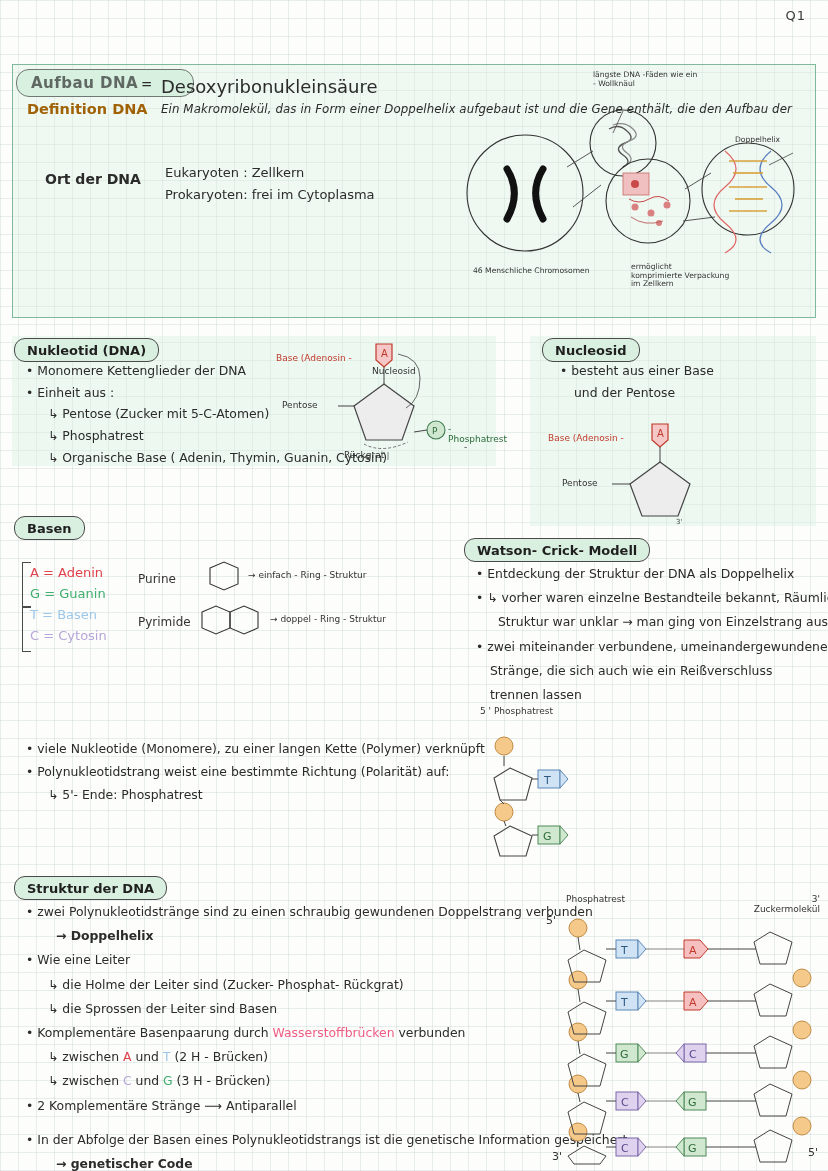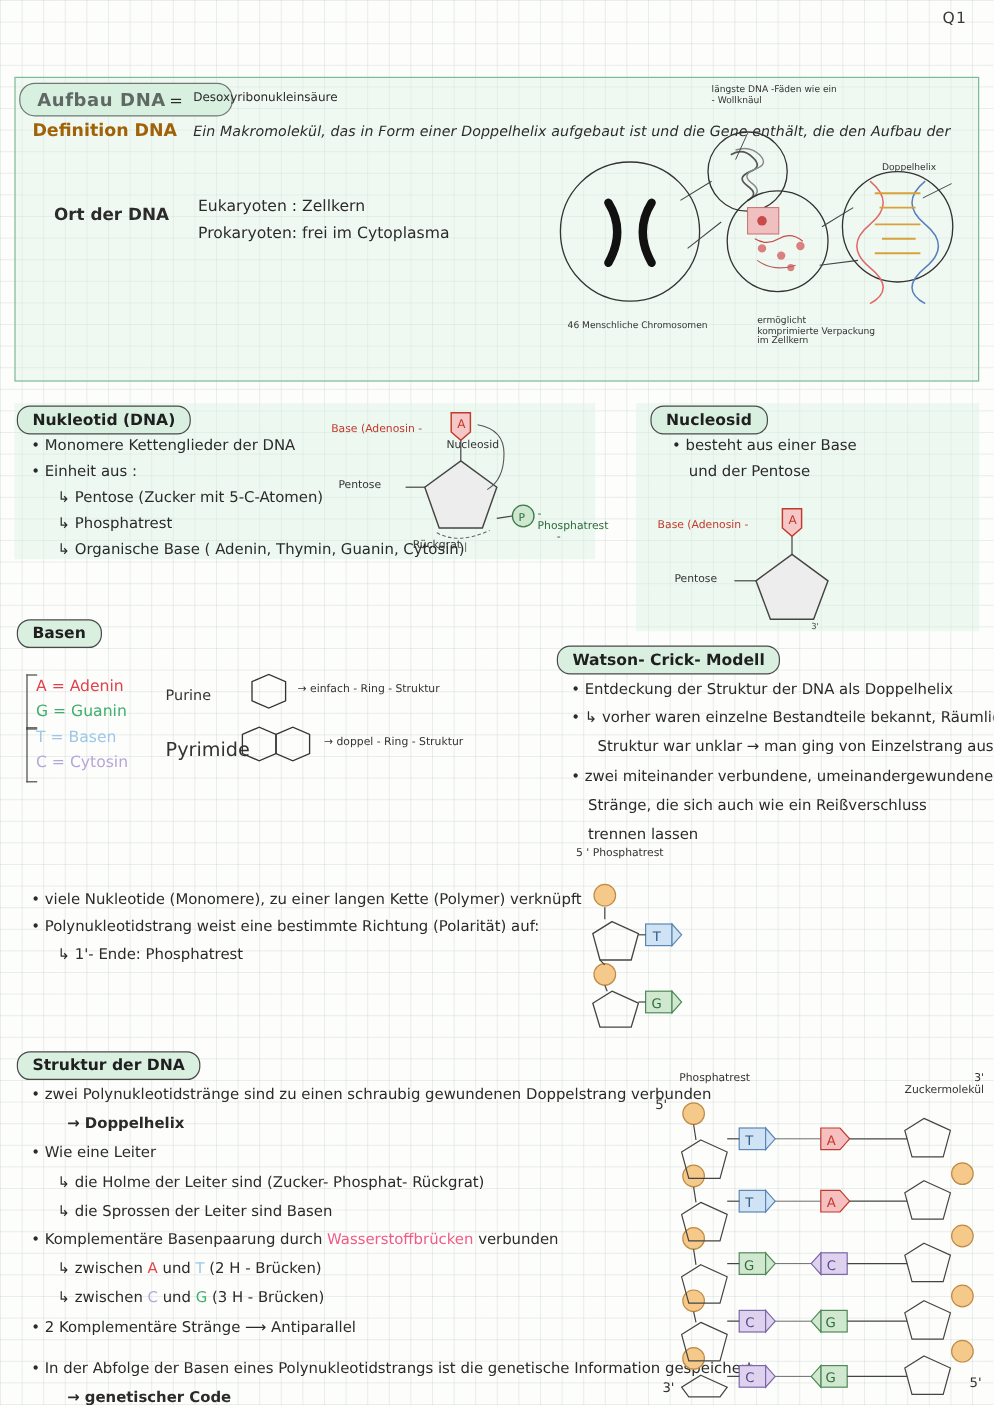--- a/index.html
+++ b/index.html
@@ -43,21 +43,21 @@
   }
 
   
   .defbox{
     position:absolute;left:12px;top:64px;width:802px;height:252px;
     border:1.3px solid #7fb89a;
     background:rgba(214,240,224,0.34);
   }
   .defbox .h1{position:absolute;left:14px;top:22px;font-size:14.5px;font-weight:bold;color:#a16207;margin-top:14px;}
   .defbox .eq{position:absolute;left:128px;top:11px;font-size:13.5px;}
-  .defbox .t1{position:absolute;left:148px;top:11px;font-size:10px;}
+  .defbox .t1{position:absolute;left:148px;top:11px;font-size:18px;}
   .defbox .p1{position:absolute;left:148px;top:37px;font-size:11.8px;font-style:italic;letter-spacing:.1px;}
   .defbox .p2{position:absolute;left:148px;top:60px;font-size:11.8px;font-style:italic;letter-spacing:.1px;}
   .defbox .h2{position:absolute;left:32px;top:106px;font-size:14px;font-weight:bold;}
   .defbox .o1{position:absolute;left:152px;top:100px;font-size:13px;}
   .defbox .o2{position:absolute;left:152px;top:122px;font-size:13px;}
 
   
   .dna-diagram{position:absolute;left:450px;top:16px;width:340px;height:230px;}
   .dd-cap{position:absolute;font-size:7.6px;color:#333;line-height:1.15;}
 
@@ -238,21 +238,21 @@
     <div><span class="blue">T</span>
       <span class="blue">=</span>
       <span class="blue">Basen</span></div>
     <div><span class="purple">C</span>
       <span class="purple">=</span>
       <span class="purple">Cytosin</span></div>
   </div>
   <div class="bracket" style="left:22px;top:562px;height:44px;"></div>
   <div class="bracket" style="left:22px;top:606px;height:44px;"></div>
   <div class="note" style="left:138px;top:572px;font-size:12px;">Purine</div>
-  <div class="note" style="left:138px;top:615px;font-size:16px;">Pyrimide</div>
+  <div class="note" style="left:138px;top:615px;font-size:12px;">Pyrimide</div>
   <div class="poly-fig" style="left:196px;top:560px;width:200px;height:92px;">
     <svg width="200" height="92" viewBox="0 0 200 92">
       <polygon points="14,8 28,2 42,8 42,24 28,30 14,24" fill="none" stroke="#333" stroke-width="1.1"></polygon>
       <polygon points="6,52 20,46 34,52 34,68 20,74 6,68" fill="none" stroke="#333" stroke-width="1.1"></polygon>
       <polygon points="34,52 48,46 62,52 62,68 48,74 34,68" fill="none" stroke="#333" stroke-width="1.1"></polygon>
     </svg>
     <div class="note" style="left:52px;top:10px;">→ einfach - Ring - Struktur</div>
     <div class="note" style="left:74px;top:54px;">→ doppel - Ring - Struktur</div>
   </div>
 
@@ -262,21 +262,21 @@
     <div class="b">↳ vorher waren einzelne Bestandteile  bekannt, Räumliche</div>
     <div style="padding-left:22px;">Struktur war unklar  → man ging von  Einzelstrang aus</div>
     <div class="b">zwei miteinander  verbundene, umeinandergewundene</div>
     <div style="padding-left:14px;">Stränge, die  sich  auch  wie  ein  Reißverschluss</div>
     <div style="padding-left:14px;">trennen  lassen</div>
   </div>
 
   <div class="bullets" style="left:26px;top:738px;line-height:1.85;">
     <div class="b">viele  Nukleotide (Monomere),  zu  einer langen  Kette (Polymer) verknüpft</div>
     <div class="b">Polynukleotidstrang weist eine bestimmte  Richtung (Polarität) auf:</div>
-    <div class="sub">1'- Ende:  Phosphatrest</div>
+    <div class="sub">5'- Ende:  Phosphatrest</div>
   </div>
 
   <div class="poly-fig" style="left:480px;top:716px;width:140px;height:140px;">
     <svg width="140" height="140" viewBox="0 0 140 140">
       <circle cx="24" cy="30" r="9" fill="#f4c98a" stroke="#c08b45" stroke-width="1"></circle>
       <path d="M24 40 L24 50" stroke="#444" stroke-width="1"></path>
       <path d="M30 52 L52 62 L46 84 L20 84 L14 62 Z" fill="none" stroke="#444" stroke-width="1.1"></path>
       <rect x="58" y="54" width="22" height="18" fill="#cfe3f5" stroke="#5b87b5" stroke-width="1"></rect>
       <polygon points="80,54 88,63 80,72" fill="#cfe3f5" stroke="#5b87b5" stroke-width="1"></polygon>
       <text x="64" y="68" font-size="11" fill="#2f5a80" font-family="DejaVu Sans">T</text>

